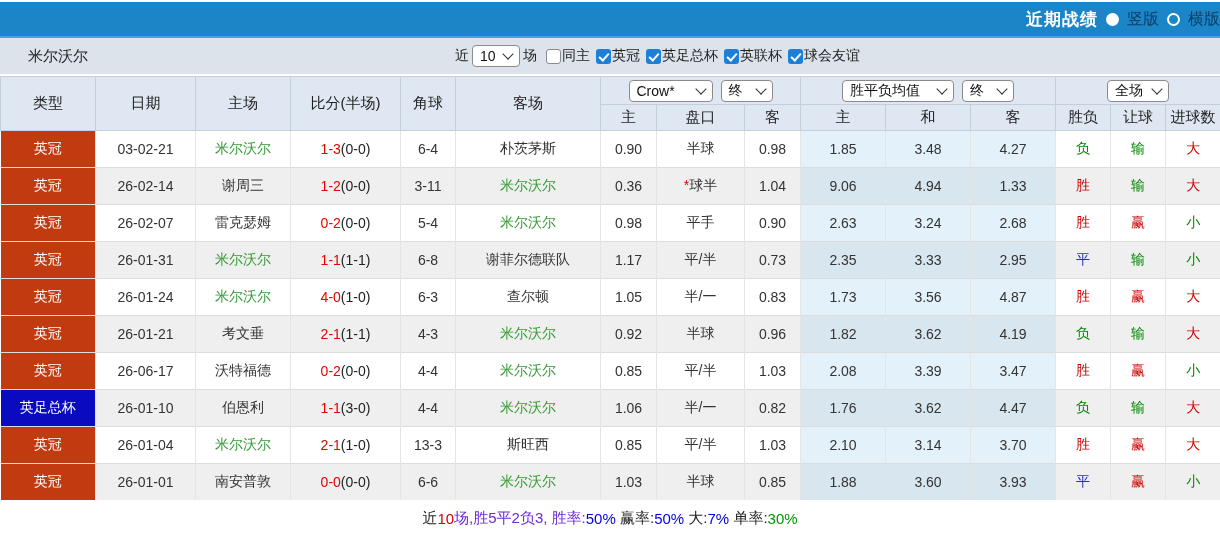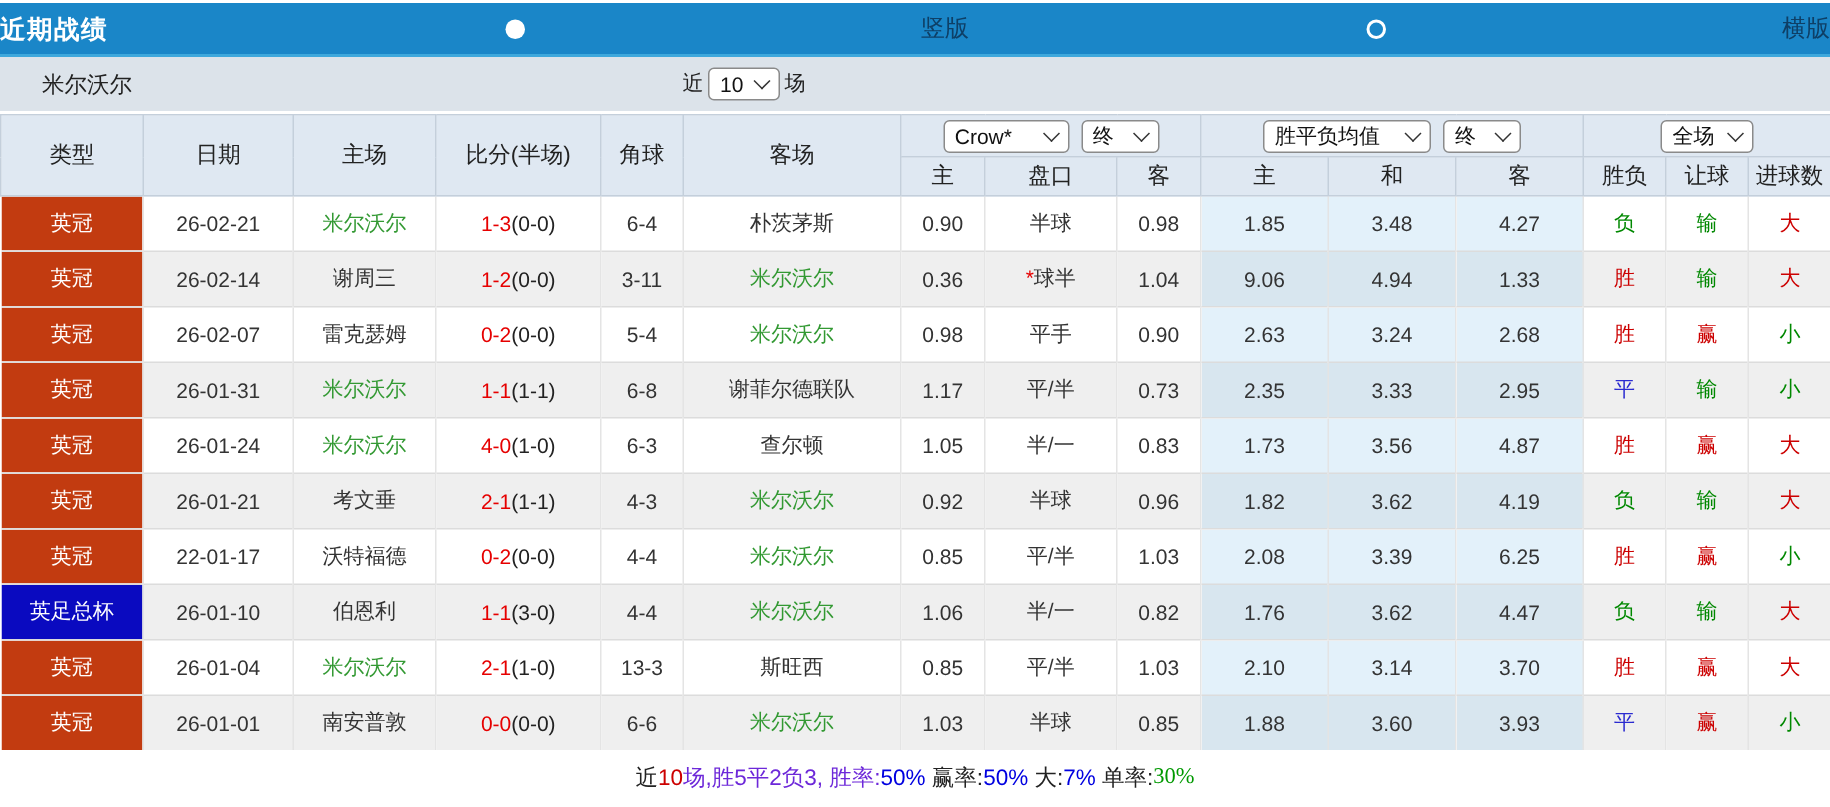--- a/index.html
+++ b/index.html
@@ -1,19 +1,19 @@
 <!DOCTYPE html>
 <html style="--topbar-blue: #1a86c8; --team-green: #339933; --score-red: #e60000;"><head>
 <meta charset="utf-8">
 <style>
   html,body{margin:0;padding:0;width:1220px;height:538px;overflow:hidden;background:#fff;
     font-family:"Liberation Sans","DejaVu Sans",sans-serif;}
   
   .titlebar{margin-top:2px;height:34px;background:var(--topbar-blue,#1a86c8);
-    border-bottom:2px solid #3ea8dc;display:flex;align-items:center;justify-content:space-between;gap:8px;}
+    border-bottom:2px solid #3ea8dc;display:flex;align-items:center;justify-content:flex-end;gap:8px;}
   .title{color:#fff;font-weight:bold;font-size:17px;letter-spacing:1px;}
   .radio{display:inline-block;width:13px;height:13px;border-radius:50%;box-sizing:border-box;cursor:pointer;}
   .radio.selected{background:#fff;}
   .radio.unselected{border:2.5px solid #fff;background:transparent;}
   .radio-label{color:#0e3f66;font-size:16px;}
   
   .filterbar{height:36px;background:#dce3ea;position:relative;}
   .team-name{position:absolute;left:28px;top:9px;font-size:15px;color:#222;}
   .filter-controls{position:absolute;left:455px;top:0;height:36px;display:flex;align-items:center;gap:3px;
     font-size:14px;color:#222;white-space:nowrap;}
@@ -66,20 +66,32 @@
 
 <div class="filterbar">
   <span class="team-name">米尔沃尔</span>
   <div class="filter-controls">
     <span>近</span>
     <span class="selectbox" style="min-width:48px">
       <span>10</span>
       <span class="chev"></span>
     </span>
     <span>场</span>
+    <span style="display:inline-flex;align-items:center;">
+        <span class="cb unchecked"></span>
+        <span>同主</span>
+        <span class="cb checked"></span>
+        <span>英冠</span>
+        <span class="cb checked"></span>
+        <span>英足总杯</span>
+        <span class="cb checked"></span>
+        <span>英联杯</span>
+        <span class="cb checked"></span>
+        <span>球会友谊</span>
+      </span>
   </div>
 </div>
 
 <div class="gapline"></div>
 
 <table>
   <colgroup>
     <col style="width:95px">
       <col style="width:100px">
       <col style="width:95px">
@@ -147,21 +159,21 @@
       <th>胜负</th>
       <th>让球</th>
       <th>进球数</th>
     </tr>
   </thead>
   <tbody>
       <tr>
         <td class="type-cell">
           <div class="type-inner" style="background: rgb(194, 59, 16);">英冠</div>
         </td>
-        <td>26-02-21</td>
+        <td>03-02-21</td>
         <td class="team">米尔沃尔</td>
         <td><span class="score">1-3</span><span class="half">(0-0)</span></td>
         <td>6-4</td>
         <td>朴茨茅斯</td>
         <td>0.90</td>
         <td>半球</td>
         <td>0.98</td>
         <td class="avg">1.85</td>
         <td class="avg">3.48</td>
         <td class="avg">4.27</td>
@@ -261,31 +273,31 @@
         <td class="avg">3.62</td>
         <td class="avg">4.19</td>
         <td style="color: rgb(0, 136, 0);">负</td>
         <td style="color: rgb(0, 136, 0);">输</td>
         <td style="color: rgb(204, 0, 0);">大</td>
       </tr>
       <tr>
         <td class="type-cell">
           <div class="type-inner" style="background: rgb(194, 59, 16);">英冠</div>
         </td>
-        <td>22-01-17</td>
+        <td>26-06-17</td>
         <td>沃特福德</td>
         <td><span class="score">0-2</span><span class="half">(0-0)</span></td>
         <td>4-4</td>
         <td class="team">米尔沃尔</td>
         <td>0.85</td>
         <td>平/半</td>
         <td>1.03</td>
         <td class="avg">2.08</td>
         <td class="avg">3.39</td>
-        <td class="avg">6.25</td>
+        <td class="avg">3.47</td>
         <td style="color: rgb(204, 0, 0);">胜</td>
         <td style="color: rgb(204, 0, 0);">赢</td>
         <td style="color: rgb(0, 136, 0);">小</td>
       </tr>
       <tr class="even">
         <td class="type-cell">
           <div class="type-inner" style="background: rgb(10, 10, 192);">英足总杯</div>
         </td>
         <td>26-01-10</td>
         <td>伯恩利</td>
@@ -346,14 +358,14 @@
 <div class="footer">
     <span style="color: rgb(34, 34, 34); white-space: pre;">近</span>
     <span style="color: rgb(204, 0, 0); white-space: pre;">10</span>
     <span style="color: #6d28d9; white-space: pre;">场,胜5平2负3, 胜率:</span>
     <span style="color: rgb(0, 0, 224); white-space: pre;">50%</span>
     <span style="color: rgb(34, 34, 34); white-space: pre;"> 赢率:</span>
     <span style="color: rgb(0, 0, 224); white-space: pre;">50%</span>
     <span style="color: rgb(34, 34, 34); white-space: pre;"> 大:</span>
     <span style="color: rgb(0, 0, 224); white-space: pre;">7%</span>
     <span style="color: rgb(34, 34, 34); white-space: pre;"> 单率:</span>
-    <span style="color: rgb(0, 153, 0); white-space: pre; font-family: Liberation Serif, serif;">30%</span>
+    <span style="color: rgb(0, 153, 0); white-space: pre;">30%</span>
   </div>
 
 </body></html>

